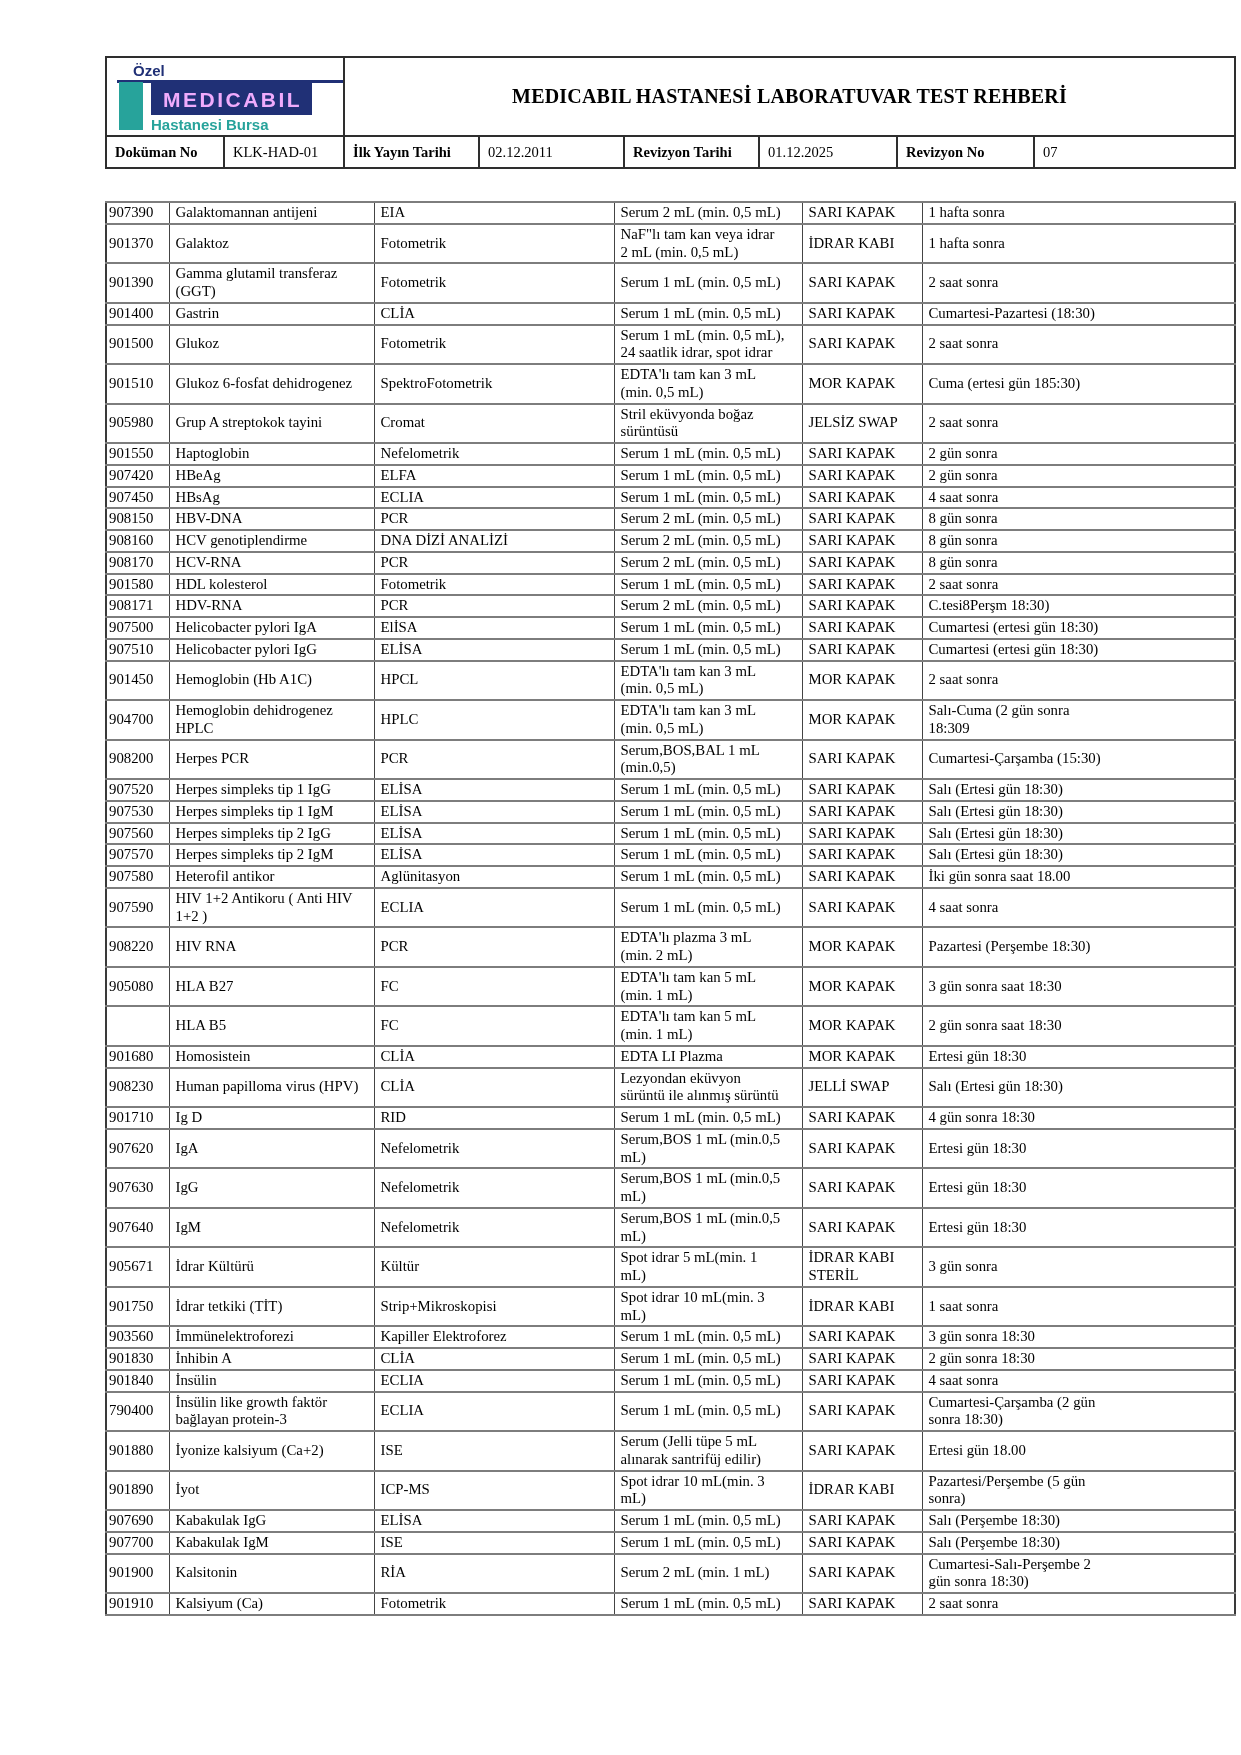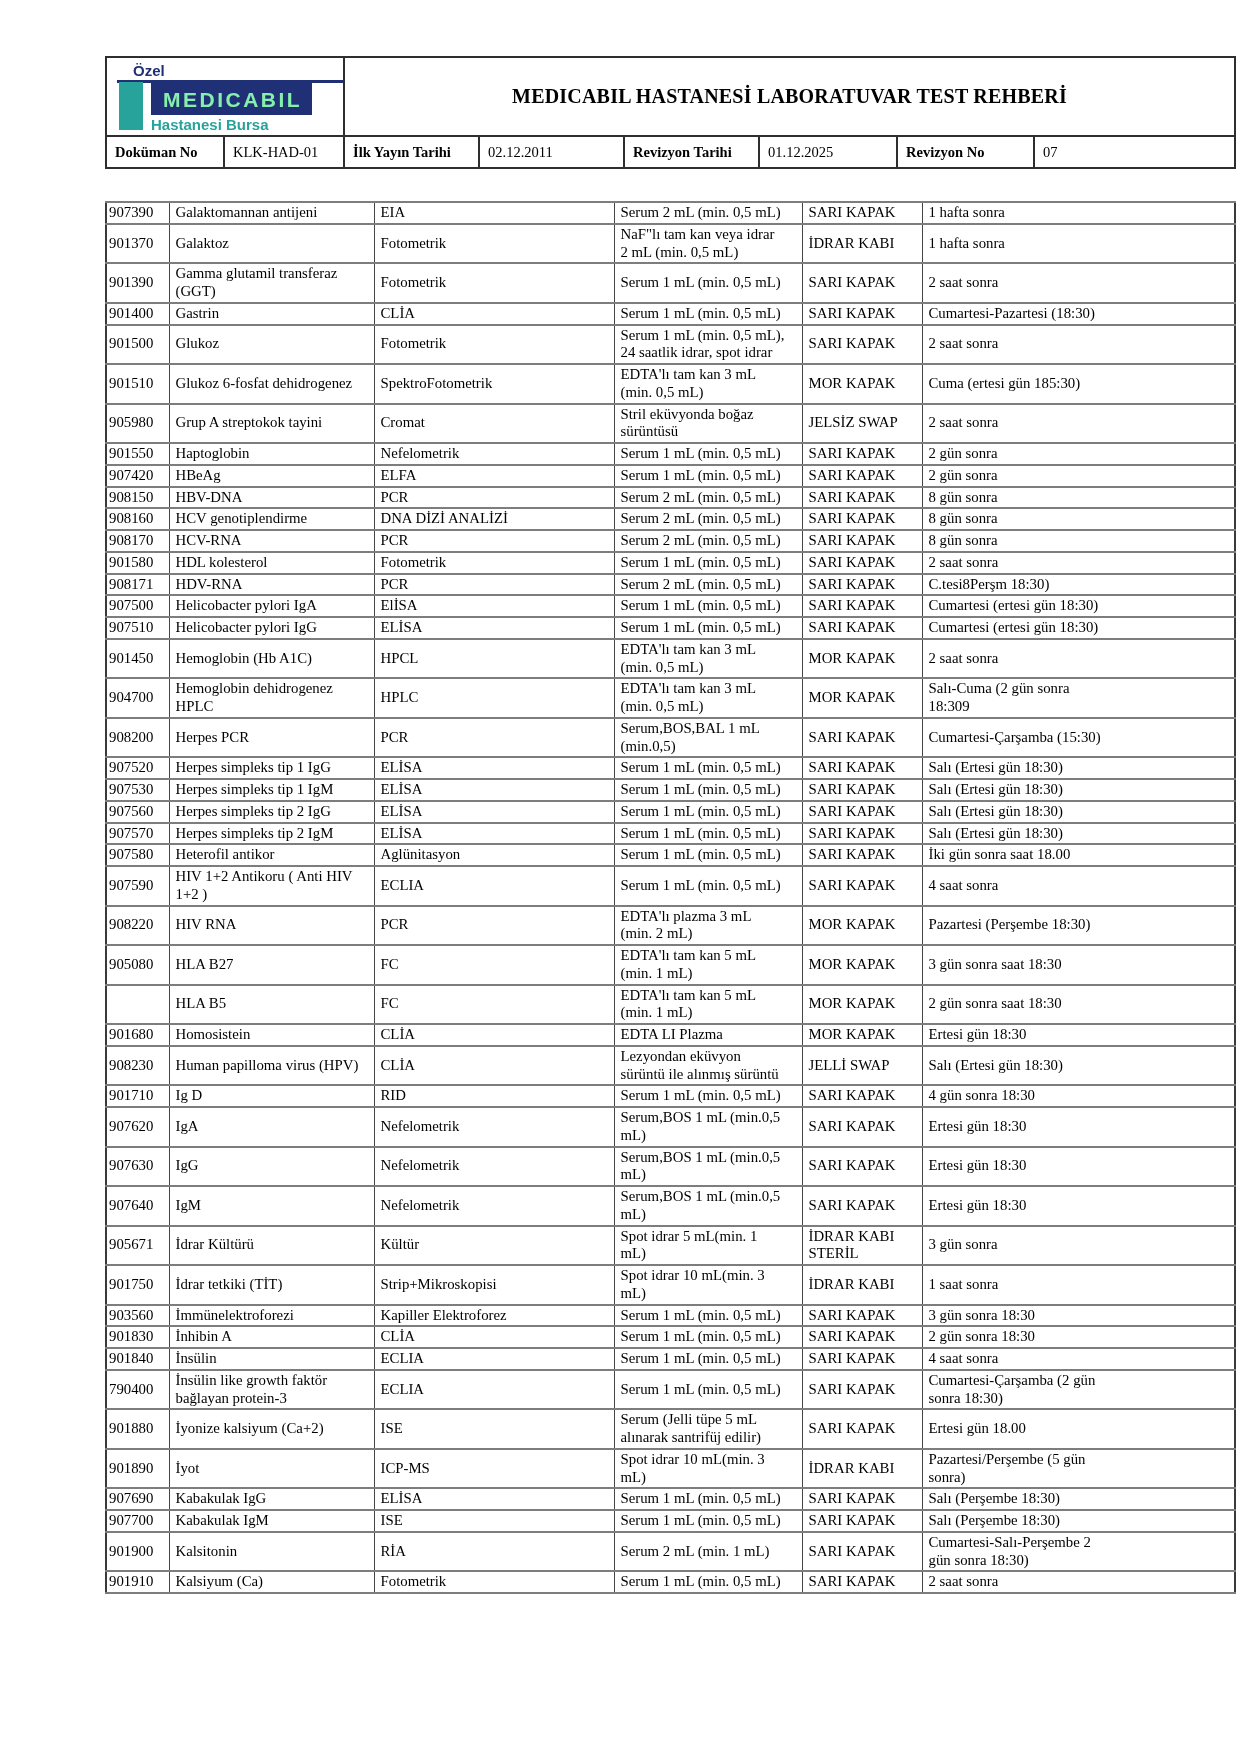--- a/index.html
+++ b/index.html
@@ -21,21 +21,21 @@
   
   .logo{width:232px;padding:2px 0 0 6px;font-family:"Liberation Sans", sans-serif;}
   .logo-ozel{
     color:var(--navy,#203076);font-weight:bold;font-size:15px;
     padding:0 0 1px 16px;border-bottom:3px solid var(--navy,#203076);width:212px;
   }
   .logo-main{display:flex;align-items:flex-start;}
   .teal-square{width:24px;height:48px;background:var(--teal,#27a39b);margin:-1px 0 0 2px;flex:none;}
   .logo-right{margin-left:8px;}
   .logo-brand{
-    background:var(--navy,#203076);color:#86efac;font-weight:bold;font-size:21px;
+    background:var(--navy,#203076);color:#f0abfc;font-weight:bold;font-size:21px;
     letter-spacing:2.5px;padding:5px 10px 4px 12px;line-height:1.1;
   }
   .logo-sub{color:var(--teal,#27a39b);font-size:15px;font-weight:bold;text-align:left;margin-top:1px;padding-right:2px;}
 
   
   table.main-table{
     border-collapse:collapse;width:100%;table-layout:fixed;
     margin-top:32px;border:2px solid #3a3a3a;
   }
   table.main-table td{
@@ -176,20 +176,28 @@
   </tr>
         <tr>
     <td>907420</td>
     <td>HBeAg</td>
     <td>ELFA</td>
     <td>Serum 1 mL (min. 0,5 mL)</td>
     <td>SARI KAPAK</td>
     <td>2 gün sonra</td>
   </tr>
         <tr>
+    <td>907450</td>
+    <td>HBsAg</td>
+    <td>ECLIA</td>
+    <td>Serum 1 mL (min. 0,5 mL)</td>
+    <td>SARI KAPAK</td>
+    <td>4 saat sonra</td>
+  </tr>
+        <tr>
     <td>908150</td>
     <td>HBV-DNA</td>
     <td>PCR</td>
     <td>Serum 2 mL (min. 0,5 mL)</td>
     <td>SARI KAPAK</td>
     <td>8 gün sonra</td>
   </tr>
         <tr>
     <td>908160</td>
     <td>HCV genotiplendirme</td>

